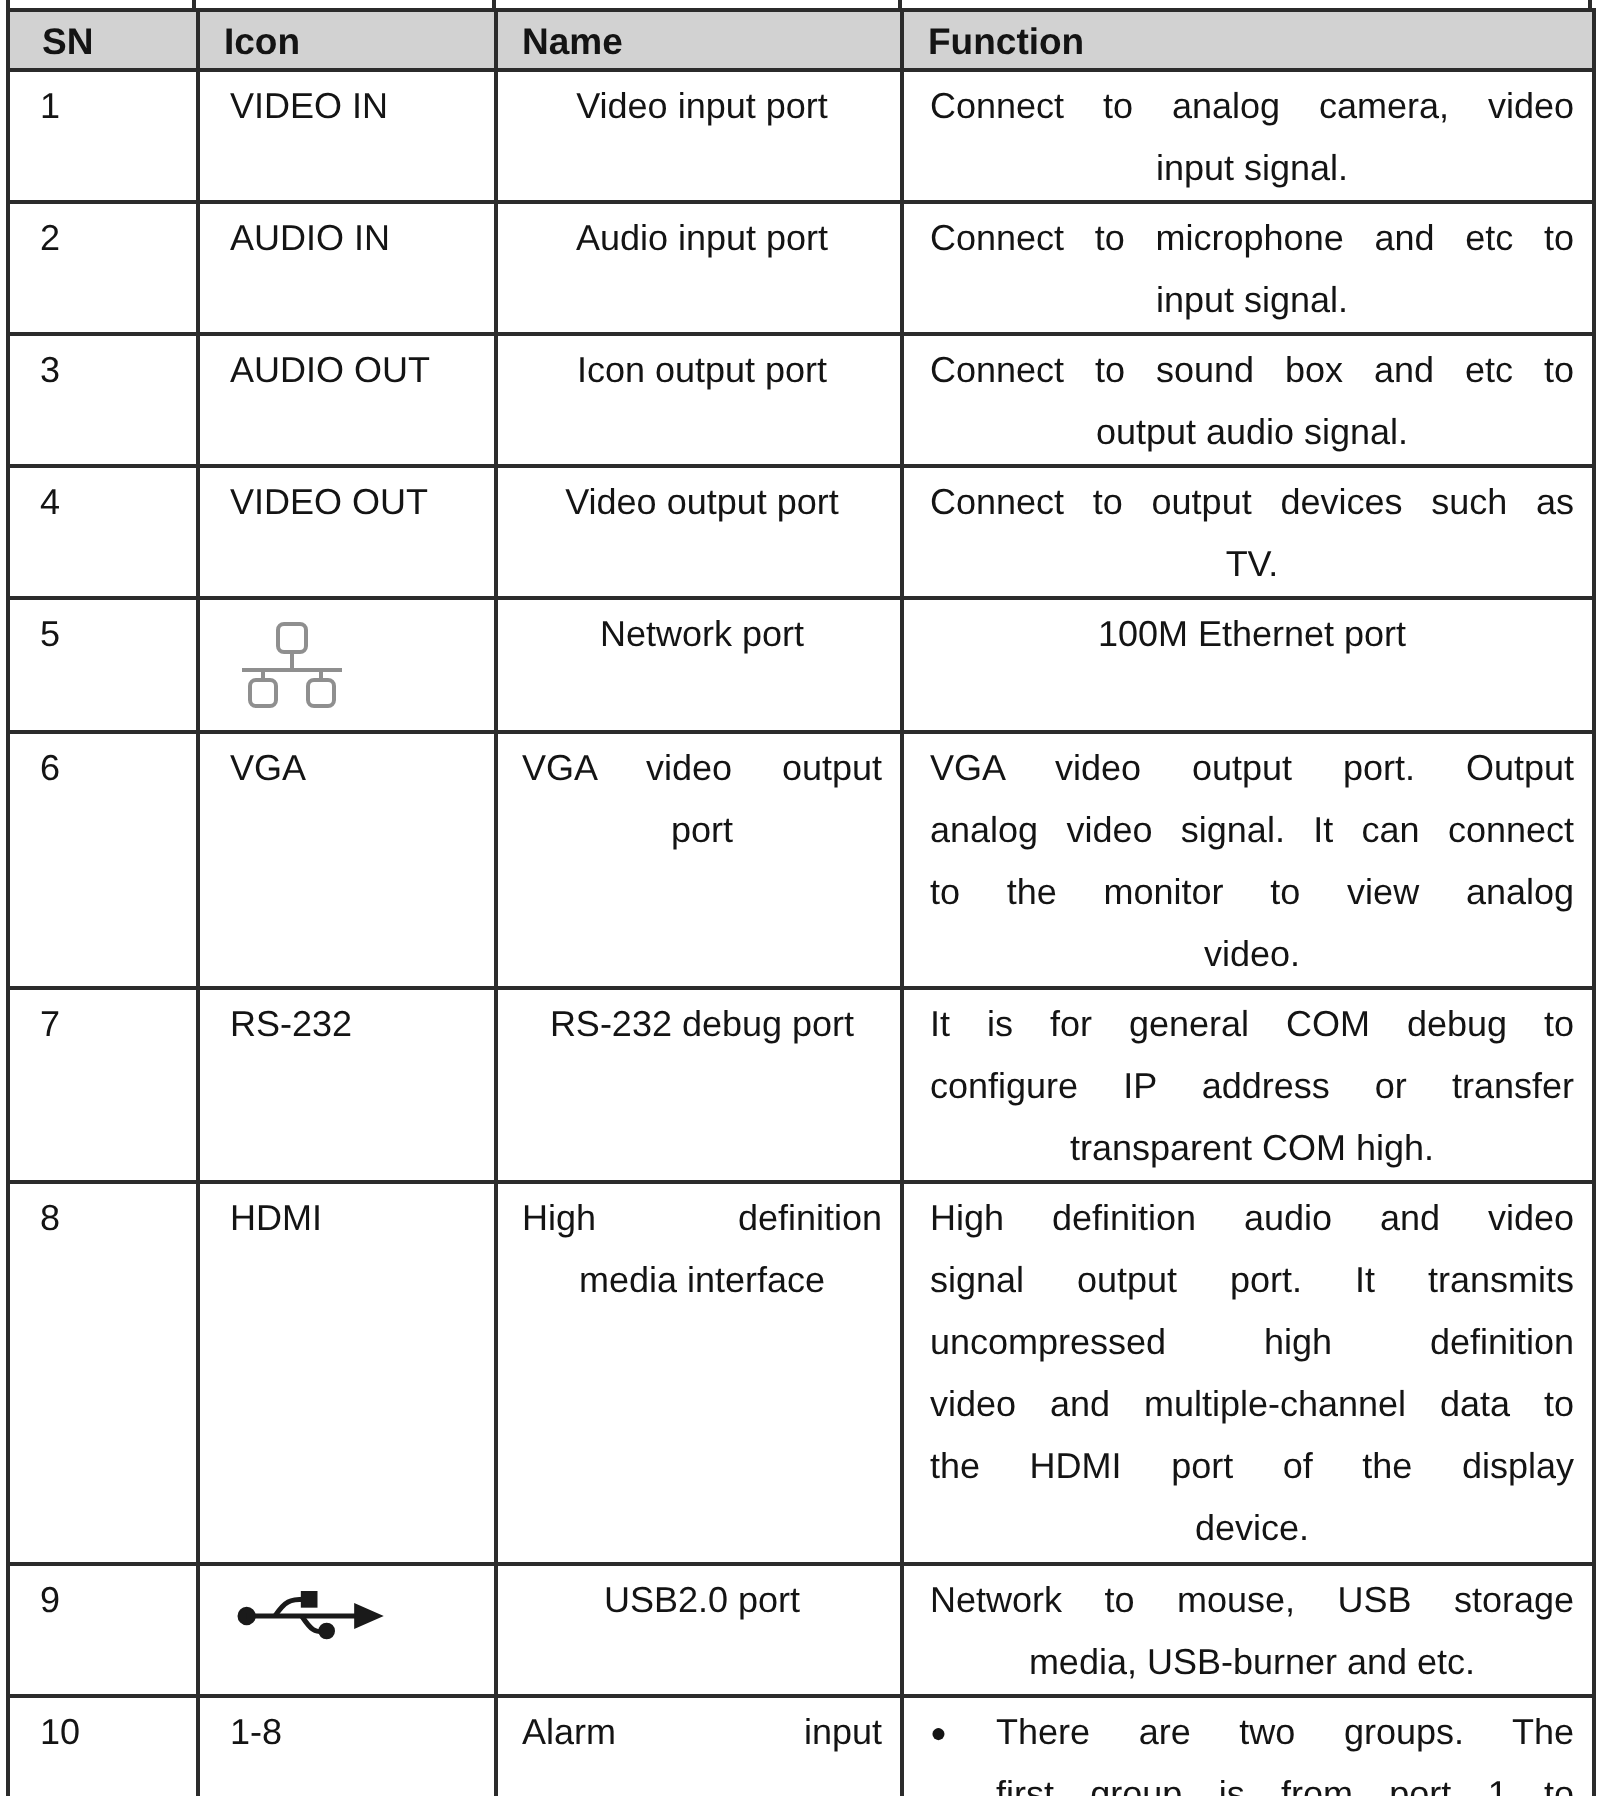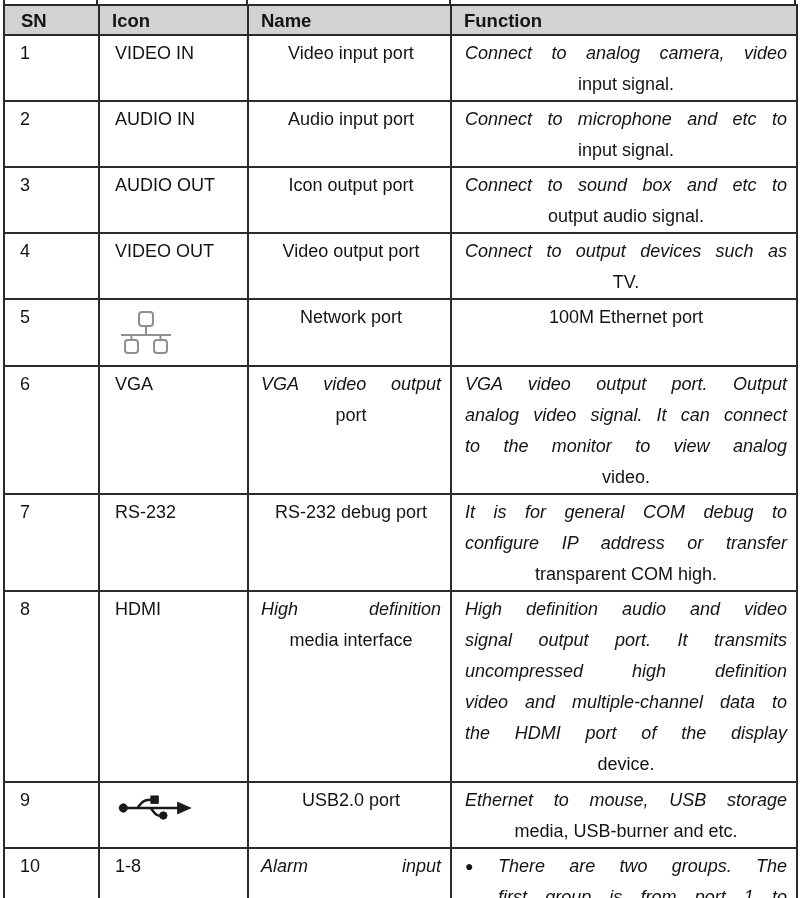--- a/index.html
+++ b/index.html
@@ -28,21 +28,21 @@
     background:var(--header-bg, #d2d2d2);
     text-align:left; font-weight:bold; height:26px;
     font-size:18.5px; line-height:27px; padding-top:1px;
   }
   th.th-sn { padding-left:16px; }
   td.c-sn  { padding-left:15px; }
   td.c-icon{ padding-left:15px;margin-left:20px; }
   td.c-name{ padding-right:9px; }
   td.c-func{ padding-left:13px; padding-right:9px; }
   .line { display:block;text-align:center; }
-  .line.j { text-align:justify; text-align-last:justify;font-style:italic; }
+  .line.j { text-align:justify; text-align-last:justify; }
   .icon-wrap { display:inline-block; }
   .net-icon-wrap { margin:7px 0 0 4px; }
   .usb-icon-wrap { margin:8px 0 0 2px; }
   .bullet-item { display:flex; align-items:flex-start; }
   .bullet { flex:0 0 33px; width:33px; font-size:14px; line-height:31px; }
   .bullet-lines { flex:1 1 auto; min-width:0; }
   .clip { overflow:hidden; }
 </style>
 </head>
 <body style="--header-bg: #d2d2d2; --border-color: #2b2b2b; --text-color: #141414;">
@@ -185,21 +185,21 @@
       <path d="M 24,18 C 30,9 33,8 42,8" fill="none" stroke-width="3"></path>
       <rect x="40" y="3.5" width="9" height="9"></rect>
       <path d="M 40,18 C 46,27 48,27.5 53,27.5" fill="none" stroke-width="3"></path>
       <circle cx="55" cy="27" r="4.5"></circle>
     </g>
   </svg></span></td>
           <td class="c-name">
             <div class="line">USB2.0 port</div>
           </td>
           <td class="c-func">
-            <div class="line j">Ethernet to mouse, USB storage</div>
+            <div class="line j">Network to mouse, USB storage</div>
             <div class="line">media, USB-burner and etc.</div>
           </td>
         </tr>
         <tr style="height: 58px;">
           <td class="c-sn">10</td>
           <td class="c-icon"><span>1-8</span></td>
           <td class="c-name">
             <div class="line j">Alarm input</div>
           </td>
           <td class="c-func">

